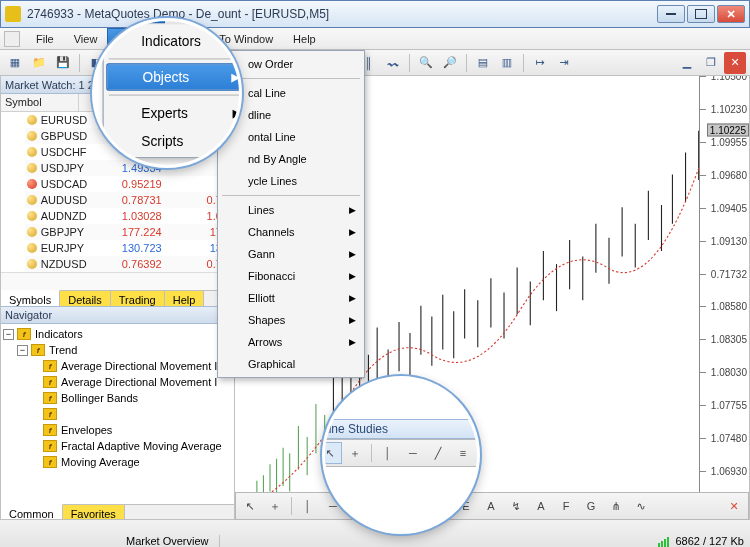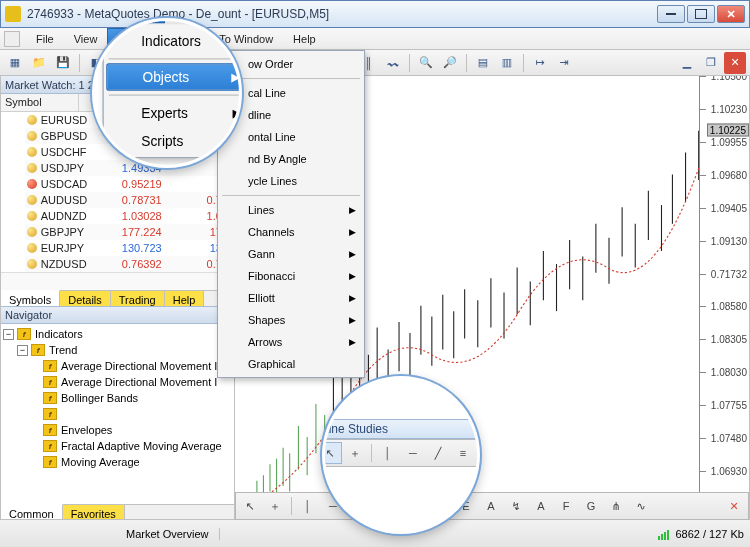--- a/index.html
+++ b/index.html
@@ -64,21 +64,21 @@
 .chart{flex:1;position:relative;background:#fff;overflow:hidden;}
 .chart svg{position:absolute;inset:0;}
 .yaxis{position:absolute;right:0;top:0;bottom:20px;width:50px;border-left:1px solid #888;background:#fff;}
 .ytick{position:absolute;right:2px;font-size:10px;color:#444;transform:translateY(-50%);}
 .yline{position:absolute;left:0;width:6px;height:1px;background:#888;}
 .xaxis{position:absolute;left:0;right:50px;bottom:0;height:20px;border-top:1px solid #888;background:#fff;display:flex;}
 .xtick{position:absolute;bottom:2px;font-size:10px;color:#444;transform:translateX(-50%);white-space:nowrap;}
 .pricebadge{position:absolute;right:0;background:#c7c7c7;border:1px solid #777;font-size:10px;padding:0 2px;transform:translateY(-50%);}
 
 
-.statusbar{position:absolute;bottom:0;left:0;right:0;height:28px;background:linear-gradient(#f2f2f2,#e4e4e4);border-top:1px solid #c0c0c0;display:flex;align-items:center;padding:0 6px;}
+.statusbar{position:absolute;bottom:0;left:0;right:0;height:28px;background:linear-gradient(#f2f2f2,#e4e4e4);border-top:1px solid #c0c0c0;display:flex;align-items:flex-end;padding:0 6px;}
 .statusbar .cell{padding:0 10px;border-right:1px solid #c0c0c0;}
 .statusbar .spacer{flex:1;}
 .conn-ico{width:14px;height:10px;display:inline-block;}
 .conn-ico span{display:inline-block;width:2px;background:#2bbf3a;margin-right:1px;vertical-align:bottom;}
 
 
 .dropdown{position:absolute;background:#f4f4f4;border:1px solid #9aa6b5;box-shadow:2px 3px 6px rgba(0,0,0,.25);padding:2px;z-index:50;}
 .dd-row{height:22px;display:flex;align-items:center;padding:0 28px 0 28px;position:relative;cursor:pointer;min-width:100px;}
 .dd-row.hi{background:linear-gradient(#4a9ae8,#2c7fd6);color:#fff;border:1px solid #2366b5;border-radius:2px;}
 .dd-arrow{position:absolute;right:6px;font-size:9px;}

